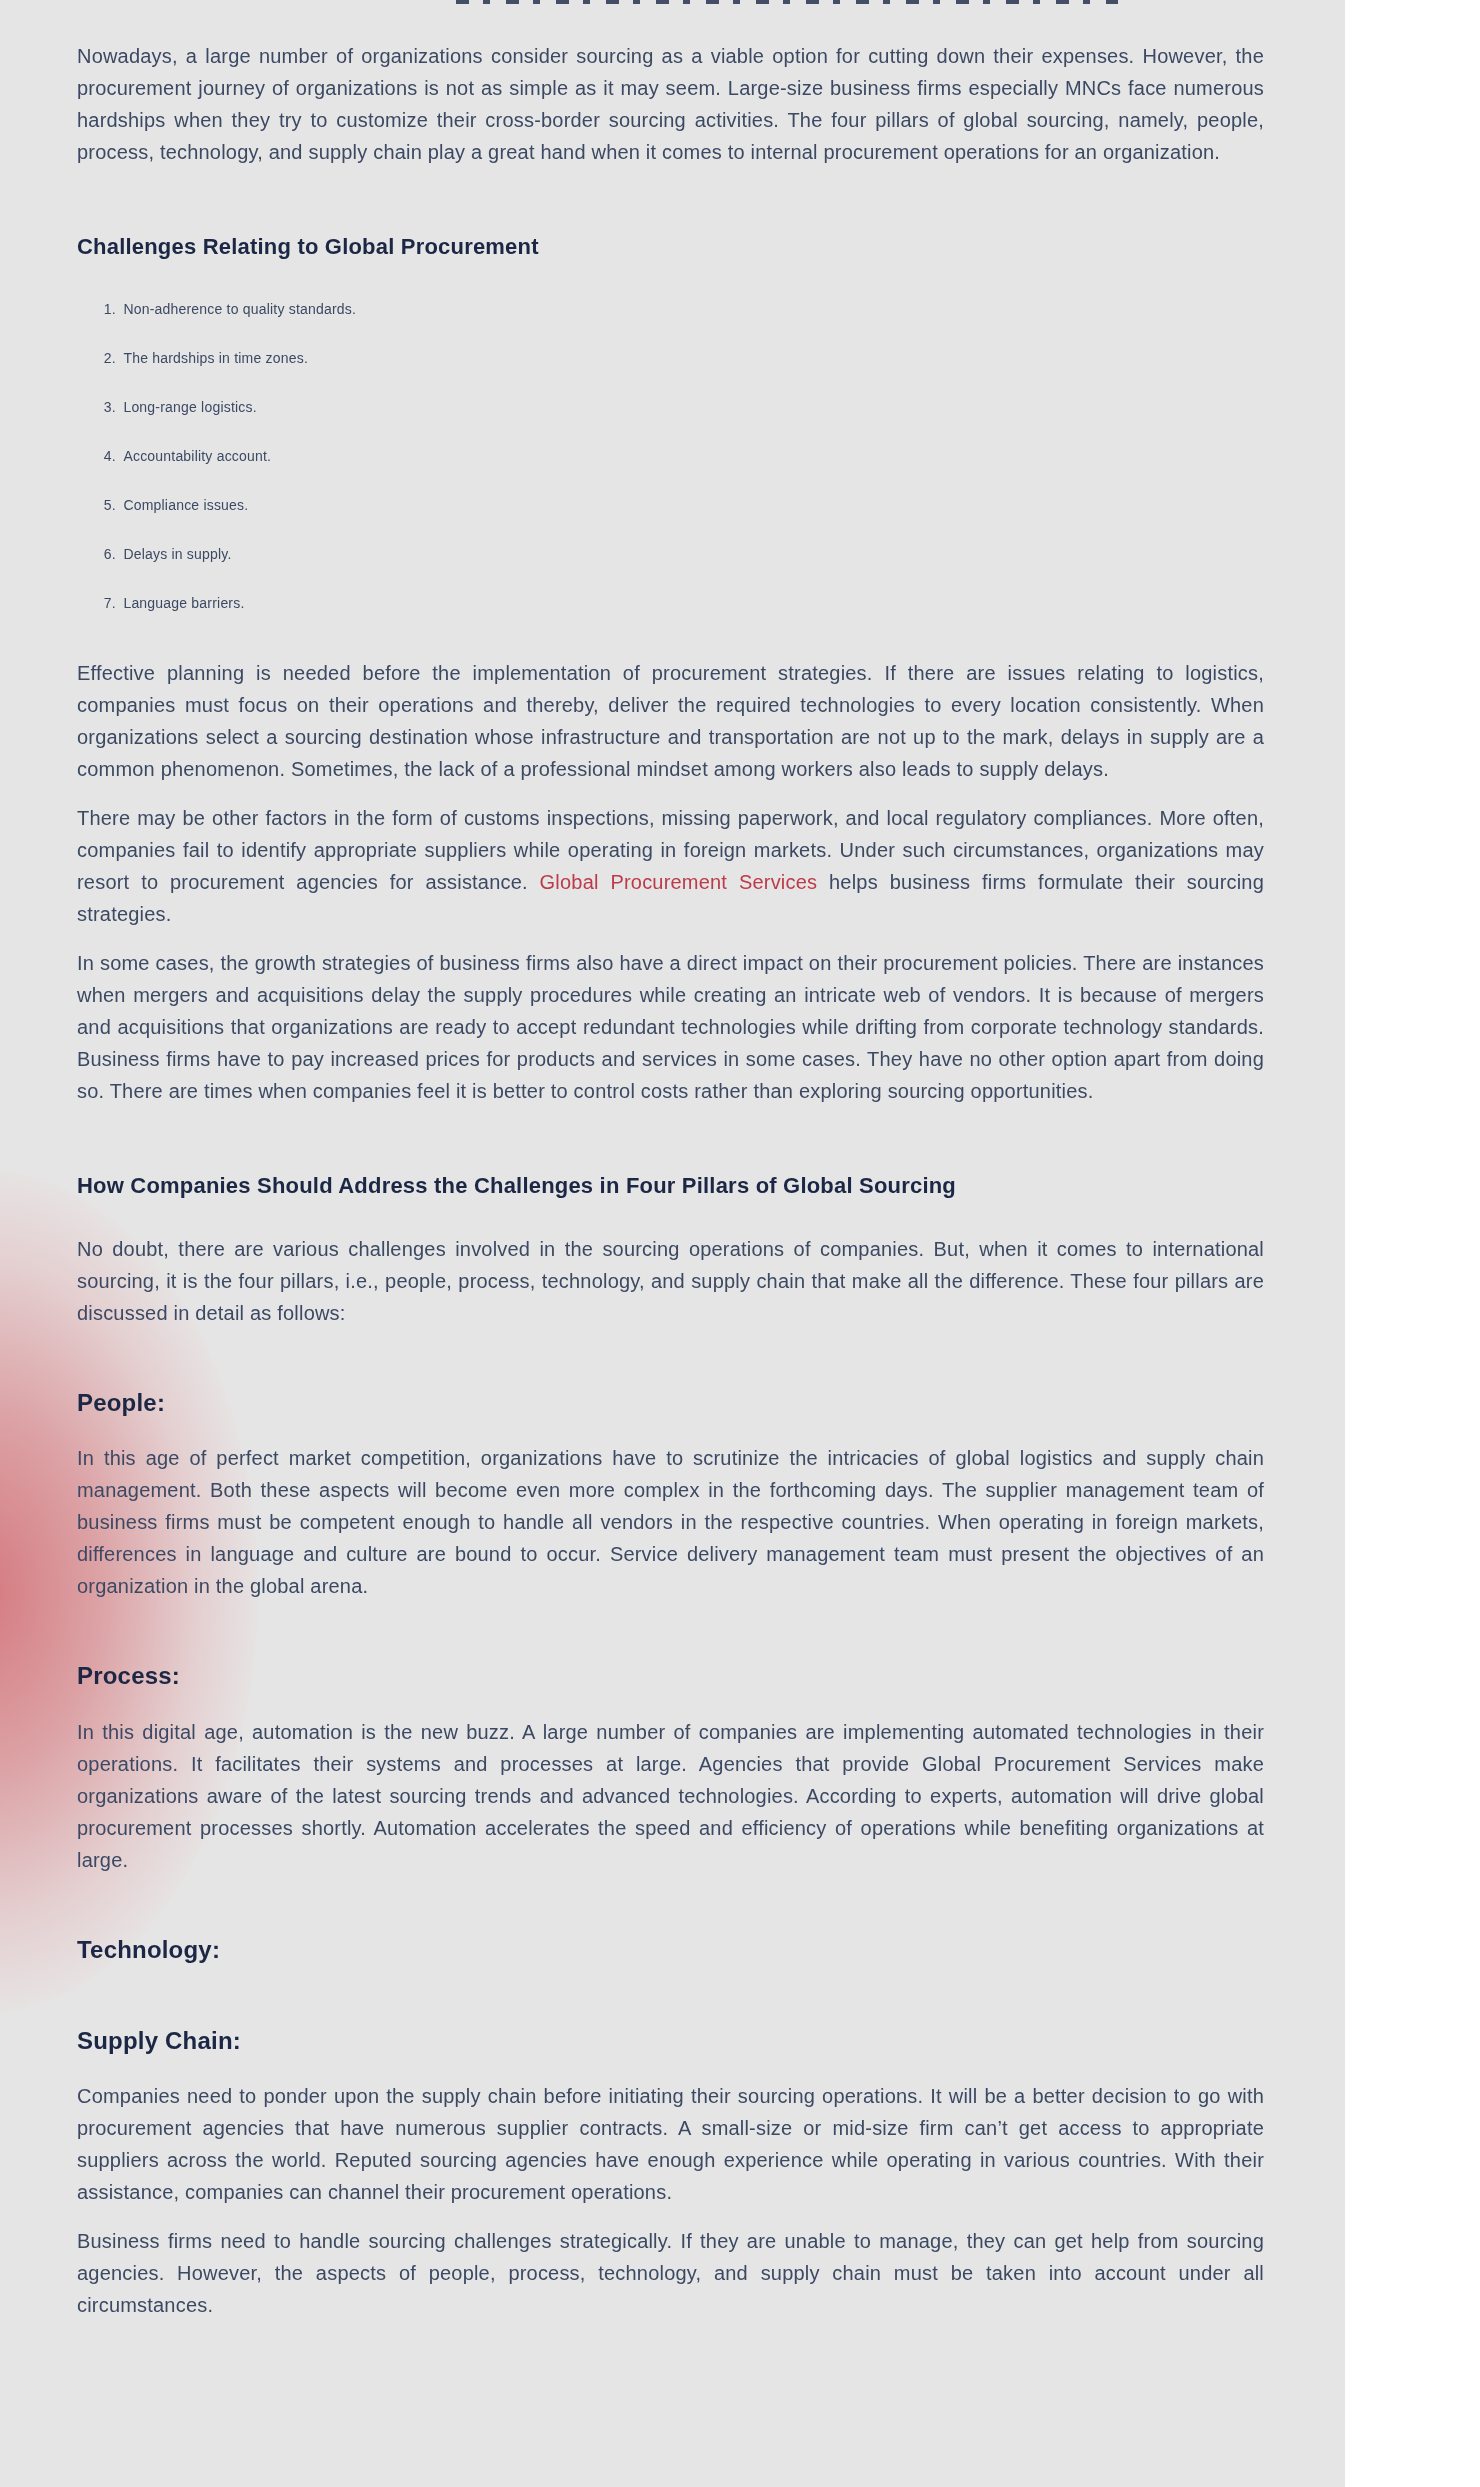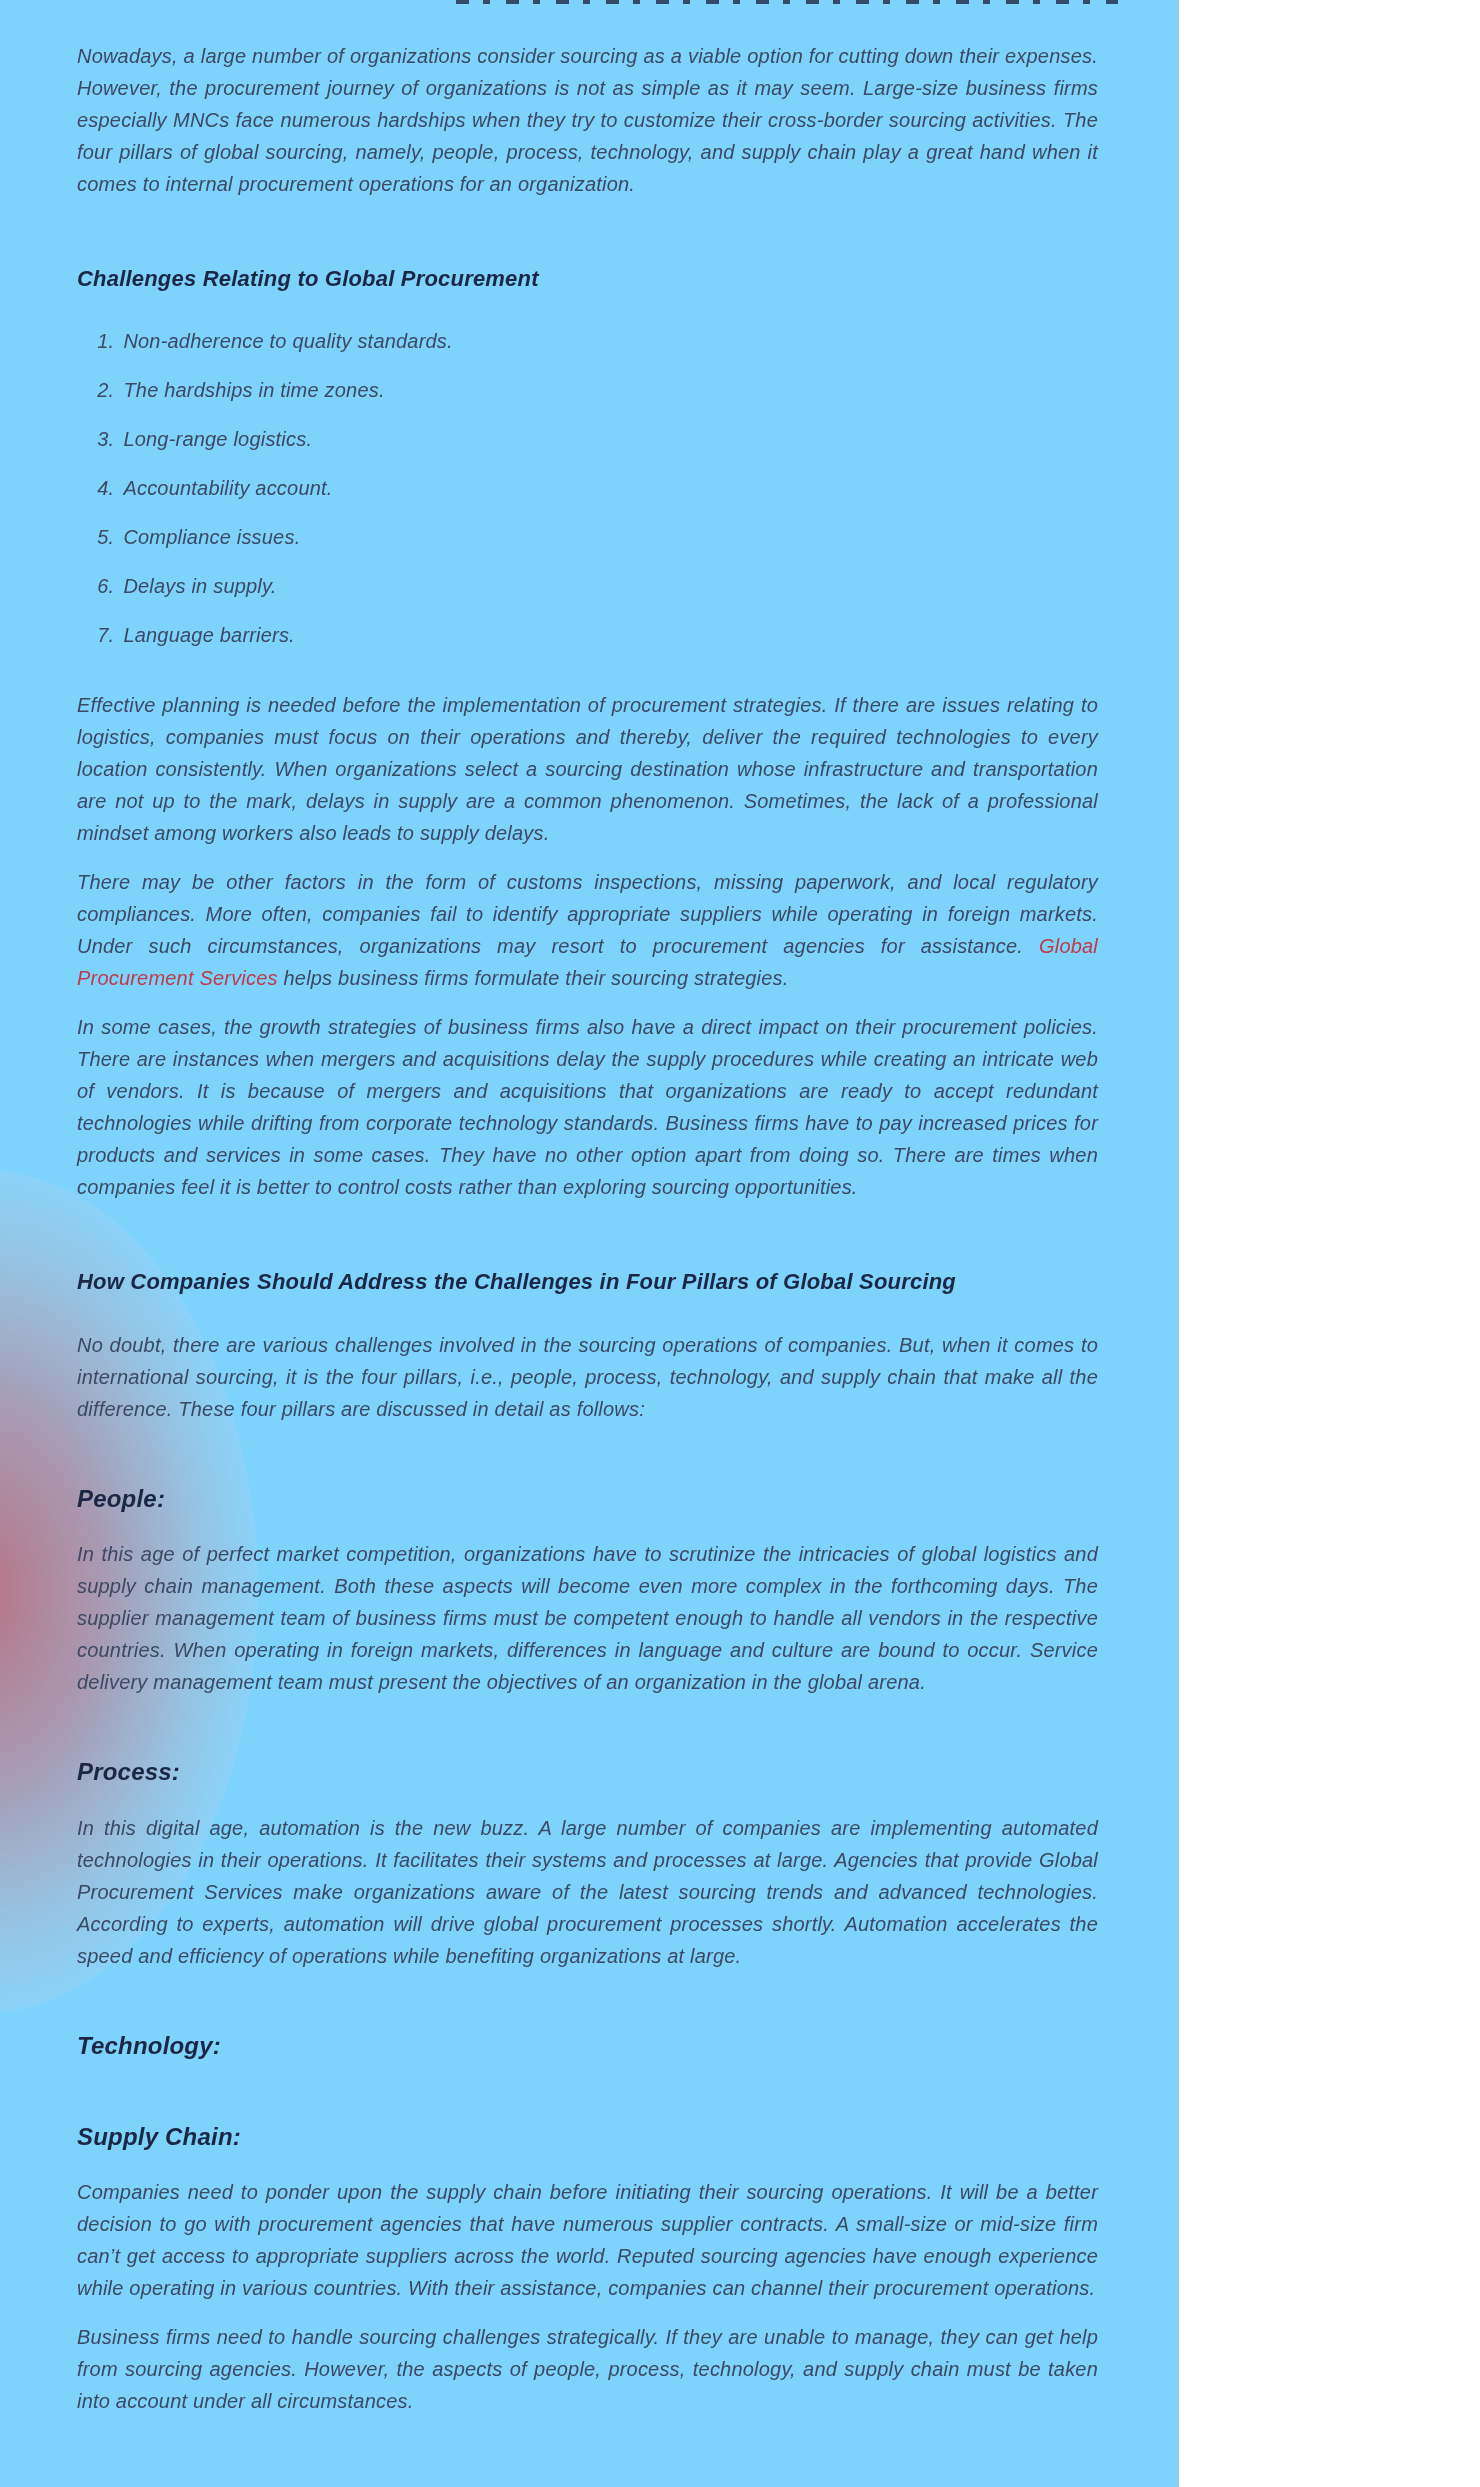--- a/index.html
+++ b/index.html
@@ -1,25 +1,24 @@
 <!DOCTYPE html>
 <html style="font-size:13.8px"><head>
 <meta charset="utf-8">
 <style>
   * { box-sizing: border-box; }
   html, body { margin: 0; padding: 0; background: #ffffff; }
   body { font-family: "Liberation Sans", sans-serif; }
 
   .page {
     position: relative;
-    width: 1179px;
+    width: 1345px;
     height: 2487px;
-    background: #7dd3fc;
+    background: #e5e5e5;
     overflow: hidden;
-    font-style: italic;
   }
 
   
   .accent-blob {
     position: absolute;
     z-index: 1;
     top: 1170px;
     left: -292px;
     width: 550px;
     height: 843px;
@@ -80,21 +79,21 @@
     font-weight: 700;
     letter-spacing: 0.2px;
   }
 
   ol {
     margin: 3.4px 0 38px;
     padding-left: 43px;
     color: #3c4963;
   }
   ol li {
-    font-size: 20px;
+    font-size: 14px;
     line-height: 32px;
     letter-spacing: 0.2px;
     margin-bottom: 17px;
     padding-left: 3.4px;
     text-align: left;
   }
 
   a.inline-link {
     color: #bd3b49;
     text-decoration: none;

